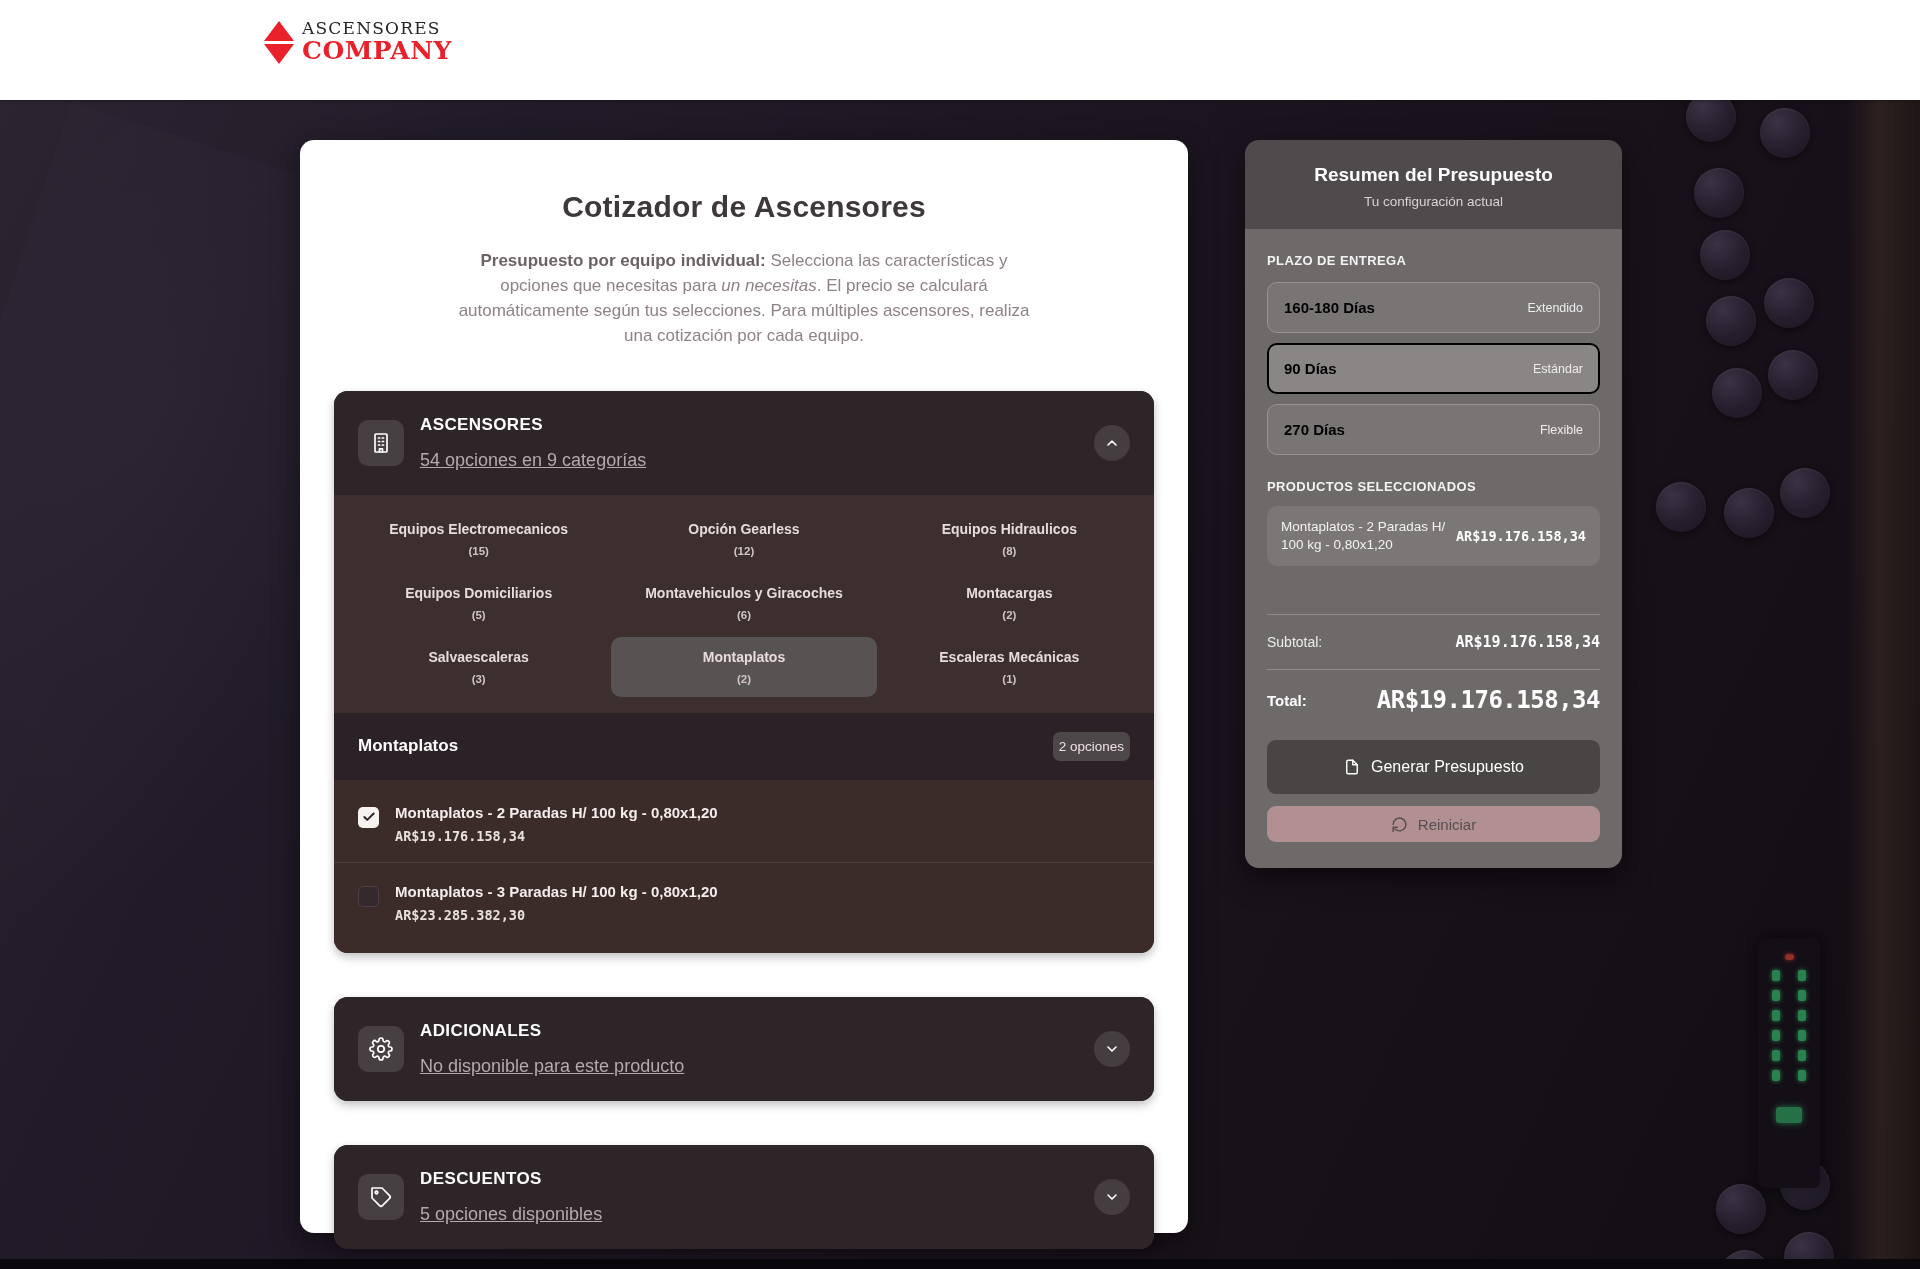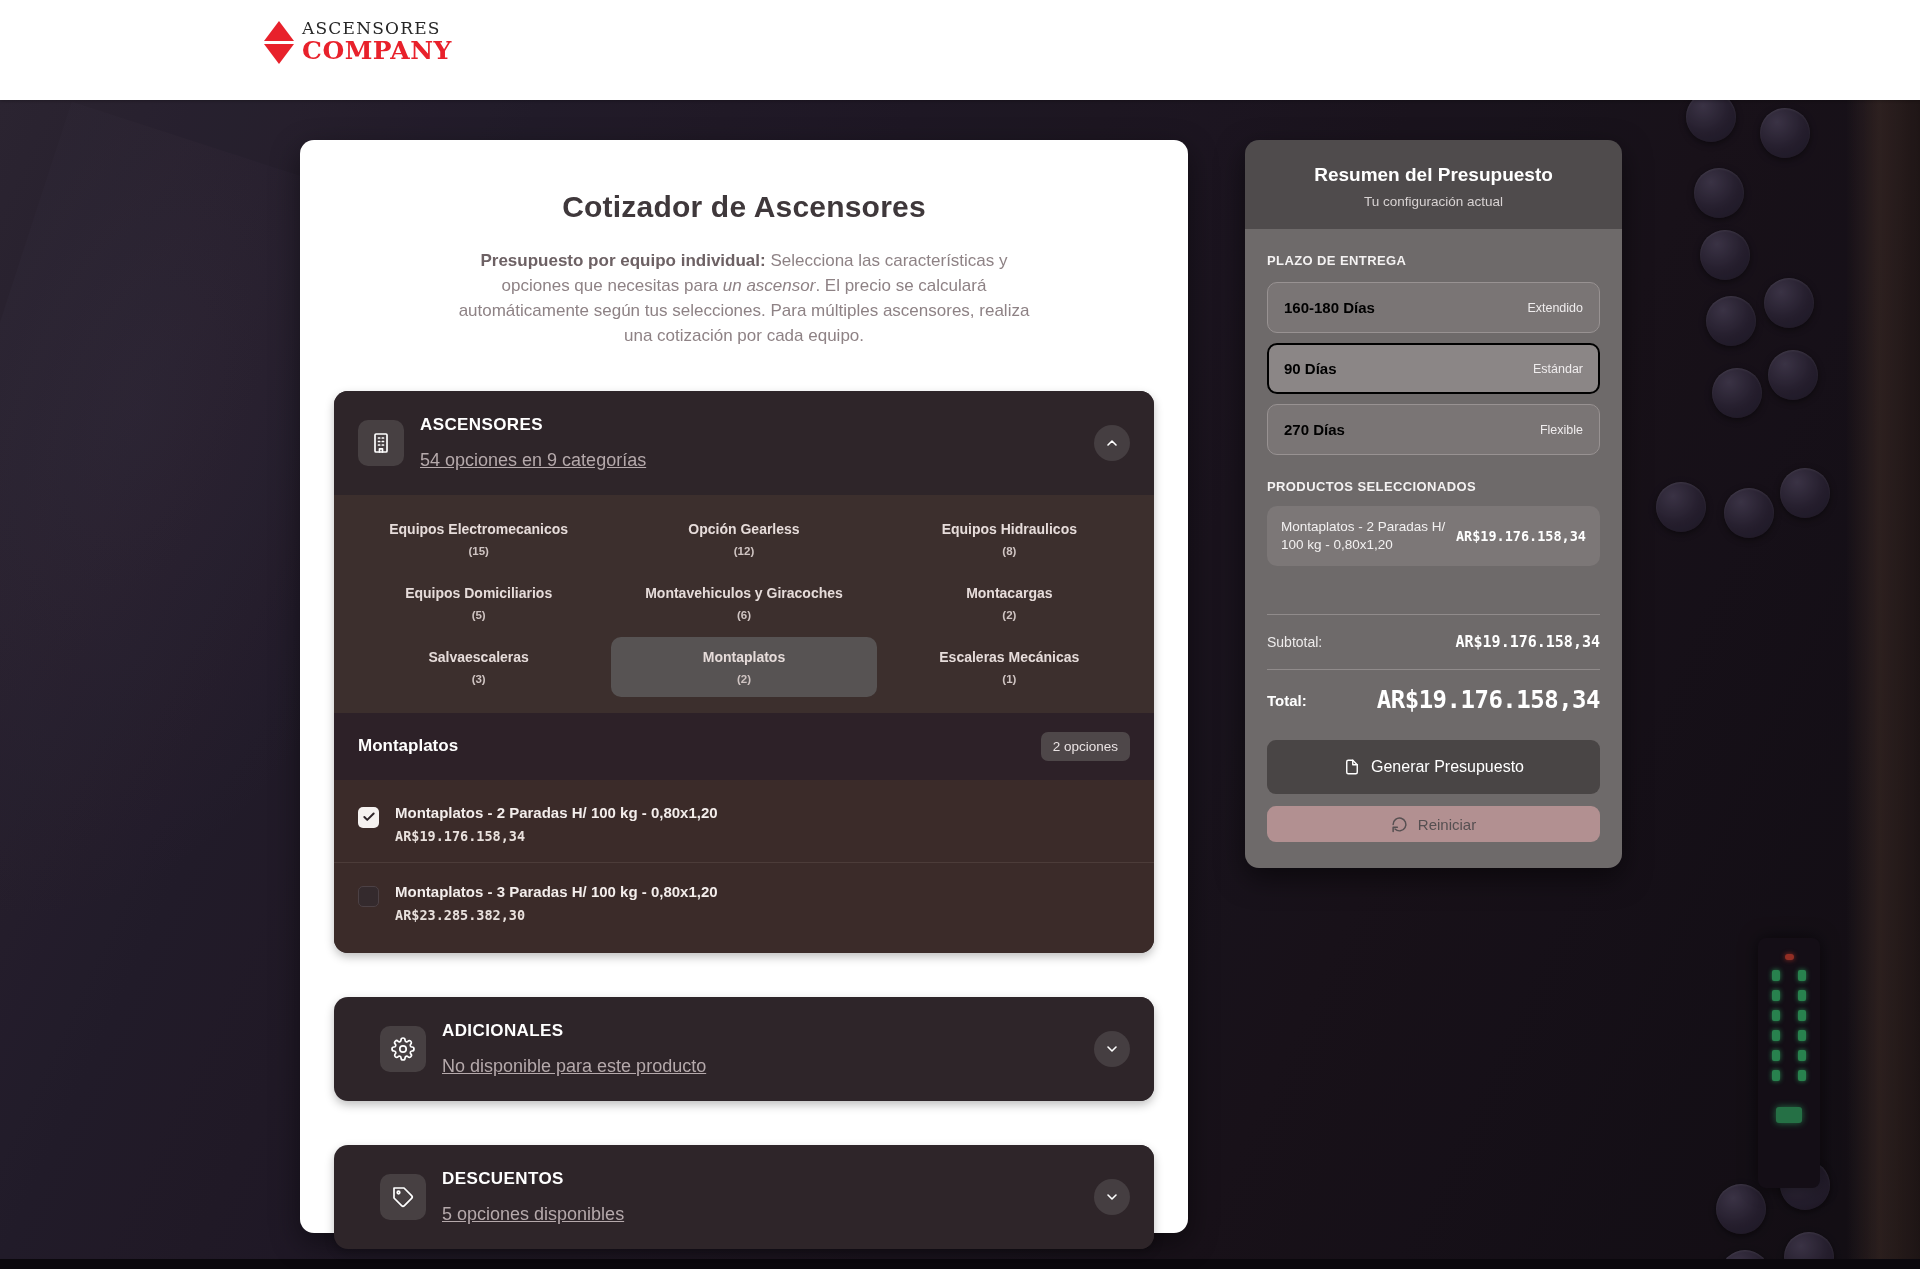--- a/index.html
+++ b/index.html
@@ -37,38 +37,38 @@
   .logo-line2 { font-family:"DejaVu Serif", serif; font-size:25px; font-weight:bold; color:#e8212b; letter-spacing:.5px; }
 
   
   .card { position:absolute; left:300px; top:140px; width:888px; height:1093px; background:#ffffff;
         border-radius:14px; box-shadow:0 10px 30px rgba(0,0,0,.45); padding:50px 34px; z-index:3; }
   .card h1 { text-align:center; font-size:30px; color:#3f383b; letter-spacing:.2px; }
   .intro { width:580px; margin:24px auto 0; text-align:center; font-size:17px; line-height:1.48; color:#8e8285; }
   .intro b { color:#6d6164; }
 
   .acc { border-radius:14px; overflow:hidden; background:#2e2529; box-shadow:0 4px 10px rgba(0,0,0,.25); }
-  .acc + .acc { margin-top:44px;padding-left:22px; }
+  .acc + .acc { margin-top:44px; }
   .acc-wrap1 { margin-top:42px; }
   .acc-head { display:flex; align-items:center; gap:16px; padding:24px; background:#2e2529; cursor:pointer; }
   .icon-sq { width:46px; height:46px; border-radius:10px; background:#474042; display:flex; align-items:center; justify-content:center; flex:none; }
   .acc-titles { flex:1; }
   .acc-title { font-size:17px; font-weight:bold; color:#ffffff; letter-spacing:.4px; }
   .acc-sub { font-size:18px; color:#b5a9ab; margin-top:15px;text-decoration:underline; }
   .chev { width:36px; height:36px; border-radius:50%; background:#453e41; display:flex; align-items:center; justify-content:center; flex:none; cursor:pointer; }
 
   .cat-grid { background:#3c2f2d; display:grid; grid-template-columns:1fr 1fr 1fr; padding:14px 12px 16px; row-gap:4px; }
   .cat { text-align:center; padding:12px 8px; border-radius:10px; cursor:pointer; }
   .cat-name { font-size:14px; font-weight:bold; color:#e6dcda; }
   .cat-count { font-size:11.5px; font-weight:bold; color:#cfc4c2; margin-top:8px; }
   .cat.selected { background:#575353; }
 
   .subhead { background:#2d2128; display:flex; align-items:center; justify-content:space-between; padding:19px 24px; }
   .subhead-title { font-size:17px; font-weight:bold; color:#ffffff; }
-  .badge { background:#4e4749; color:#e9e2e3; font-size:13.5px; padding:7px 12px; border-radius:7px; }
+  .badge { background:#4e4749; color:#e9e2e3; font-size:13.5px; padding:7px 6px; border-radius:7px; }
 
   .products { background:#3b2b29; padding:6px 0 14px; }
   .prod { display:flex; align-items:flex-start; gap:16px; padding:18px 24px 16px; cursor:pointer; }
   .prod-divider { height:1px; background:#4c3c39; margin:2px 0; }
   .cb { width:21px; height:21px; border-radius:5px; flex:none; margin-top:3px;
         display:flex; align-items:center; justify-content:center; cursor:pointer; }
   .cb.checked { background:#f5f2f0; }
   .cb.unchecked { background:#342a2d; border:1px solid #4c4145; }
   .prod-name { font-size:15px; font-weight:bold; color:#f3edeb; }
   .prod-price { font-family:"DejaVu Sans Mono", monospace; font-size:13.5px; font-weight:bold; color:#e9e1dd; margin-top:7px; }
@@ -157,21 +157,21 @@
     </div>
     <div class="logo-text">
       <div class="logo-line1">ASCENSORES</div>
       <div class="logo-line2">COMPANY</div>
     </div>
   </div>
 </header>
 
 <main class="card">
   <h1>Cotizador de Ascensores</h1>
-  <p class="intro"><b>Presupuesto por equipo individual:</b><span> Selecciona las características y opciones que necesitas para </span><i>un ascensor</i><span>. El precio se calculará automáticamente según tus selecciones. Para múltiples ascensores, realiza una cotización por cada equipo.</span></p>
+  <p class="intro"><b>Presupuesto por equipo individual:</b><span> Selecciona las características y opciones que necesitas para </span><i>un necesitas</i><span>. El precio se calculará automáticamente según tus selecciones. Para múltiples ascensores, realiza una cotización por cada equipo.</span></p>
 
   <section class="acc acc-wrap1">
     <div class="acc-head">
       <span class="icon-sq">
         <svg width="24" height="24" viewBox="0 0 24 24" fill="none" stroke="#ffffff" stroke-width="1.7" stroke-linecap="round" stroke-linejoin="round">
           <rect x="6" y="3" width="12" height="18" rx="1"></rect>
           <path d="M9.5 7h1.2M13.3 7h1.2M9.5 10.5h1.2M13.3 10.5h1.2M9.5 14h1.2M13.3 14h1.2"></path>
           <path d="M10.5 21v-3.2h3V21"></path>
         </svg>
       </span>

